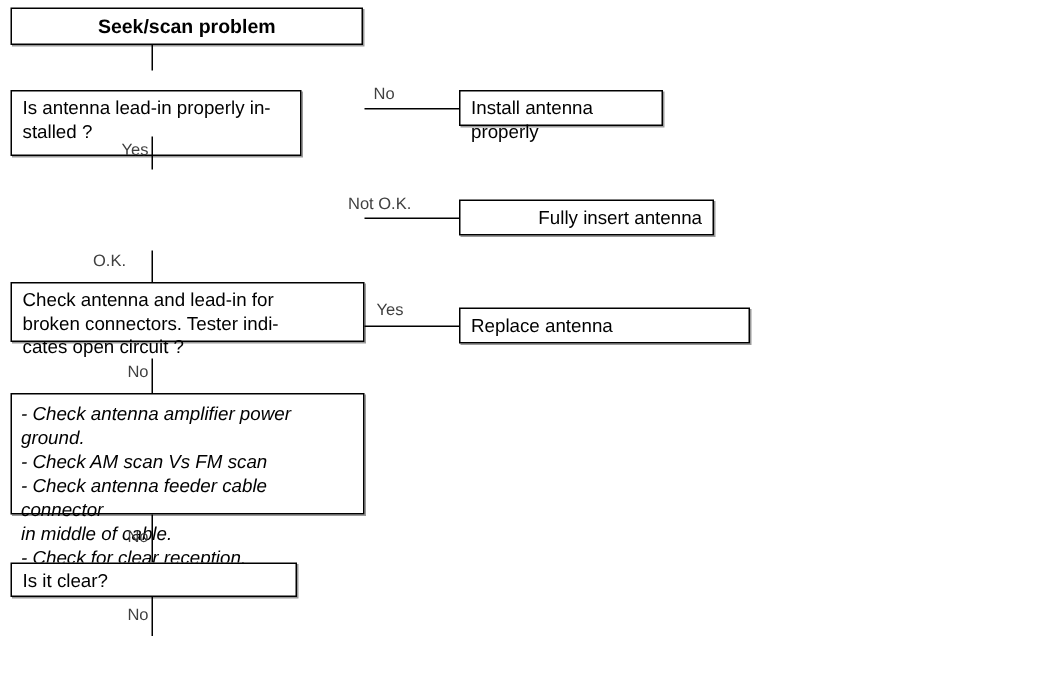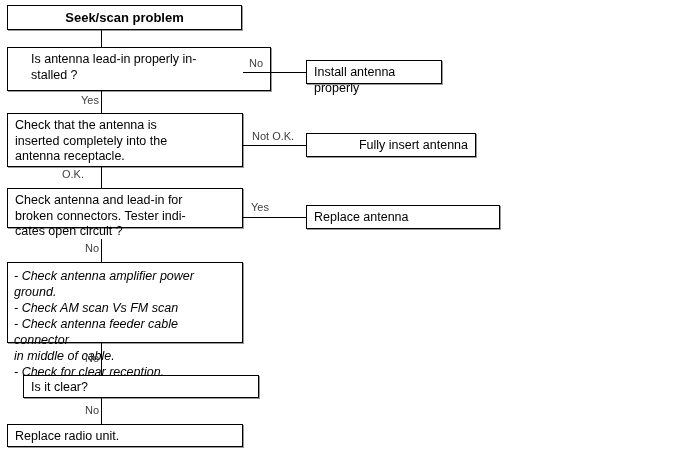--- a/index.html
+++ b/index.html
@@ -62,42 +62,37 @@
 <body>
 
 <div id="chart">
 
   <div class="box title" style="left:7px;top:5px;width:235px;height:25px;">
     <span class="txt">Seek/scan problem</span>
   </div>
 
   <div class="vline" style="left:101px;top:30px;height:17px;"></div>
 
-  <div class="box" style="left:7px;top:47px;width:264px;height:44px;padding-left:16px;">
+  <div class="box" style="left:7px;top:60px;width:194px;height:44px;">
     <span class="txt">Is antenna lead-in properly in-
 stalled ?</span>
   </div>
 
   <div class="hline" style="left:243px;top:72px;width:64px;"></div>
   <div class="elabel" style="left:249px;top:56px;">No</div>
   <div class="box single" style="left:306px;top:60px;width:136px;height:24px;">
     <span class="txt">Install antenna properly</span>
   </div>
 
   <div class="vline" style="left:101px;top:91px;height:22px;"></div>
   <div class="elabel right-of-stem" style="left:61px;top:93px;width:38px;">Yes</div>
 
-  <div class="box" style="left:7px;top:113px;width:236px;height:54px;">
-    <span class="txt">Check that the antenna is
-inserted completely into the
-antenna receptacle.</span>
-  </div>
 
   <div class="hline" style="left:243px;top:145px;width:64px;"></div>
-  <div class="elabel" style="left:252px;top:129px;">Not O.K.</div>
+  <div class="elabel" style="left:232px;top:129px;">Not O.K.</div>
   <div class="box single" style="left:306px;top:133px;width:170px;height:24px;text-align:right;">
     <span class="txt">Fully insert antenna</span>
   </div>
 
   <div class="vline" style="left:101px;top:167px;height:21px;"></div>
   <div class="elabel right-of-stem" style="left:36px;top:167px;width:48px;">O.K.</div>
 
   <div class="box" style="left:7px;top:188px;width:236px;height:40px;">
     <span class="txt">Check antenna and lead-in for
 broken connectors. Tester indi-
@@ -117,24 +112,21 @@
     <span class="txt">- Check antenna amplifier power ground.
 - Check AM scan Vs FM scan
 - Check antenna feeder cable connector
    in middle of cable.
 - Check for clear reception.</span>
   </div>
 
   <div class="vline" style="left:101px;top:343px;height:32px;"></div>
   <div class="elabel right-of-stem" style="left:59px;top:351px;width:40px;">No</div>
 
-  <div class="box single" style="left:23px;top:375px;width:236px;height:23px;">
+  <div class="box single" style="left:7px;top:375px;width:191px;height:23px;">
     <span class="txt">Is it clear?</span>
   </div>
 
   <div class="vline" style="left:101px;top:398px;height:26px;"></div>
   <div class="elabel right-of-stem" style="left:59px;top:403px;width:40px;">No</div>
 
-  <div class="box single" style="left:7px;top:424px;width:236px;height:23px;">
-    <span class="txt">Replace radio unit.</span>
-  </div>
 
 </div>
 
 </body></html>

